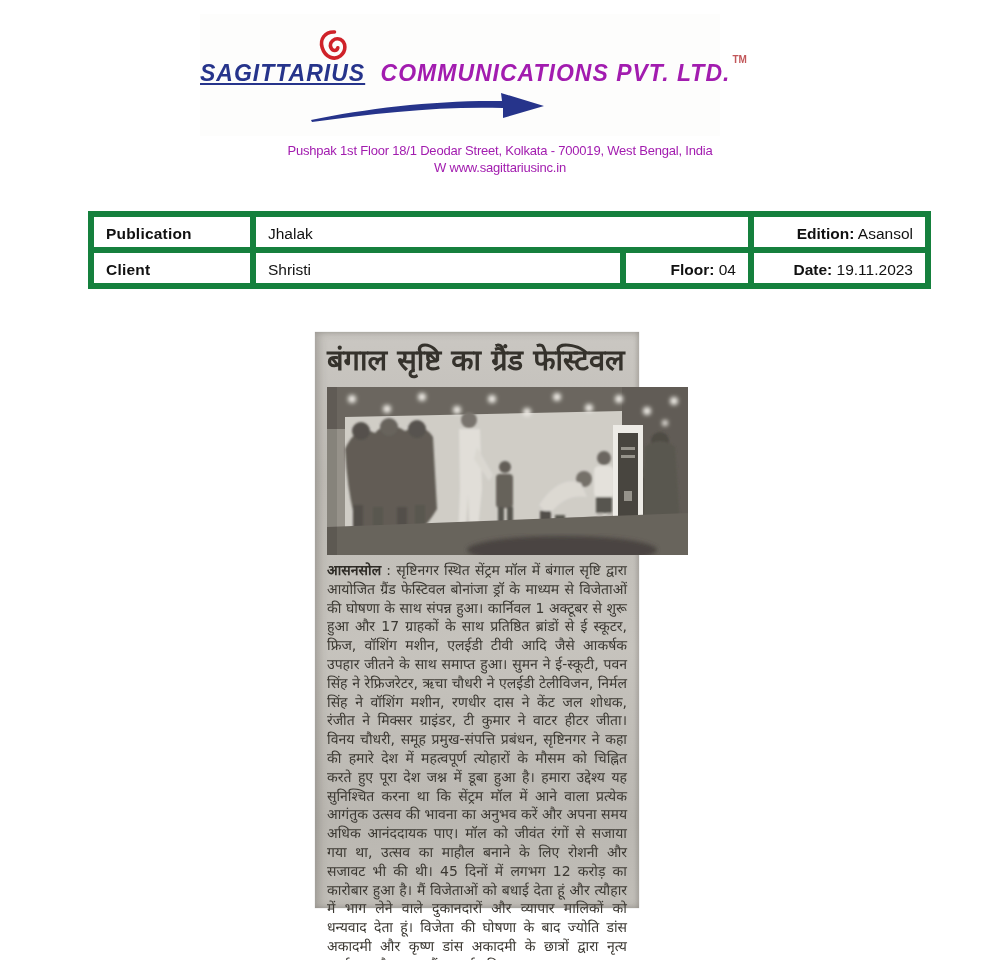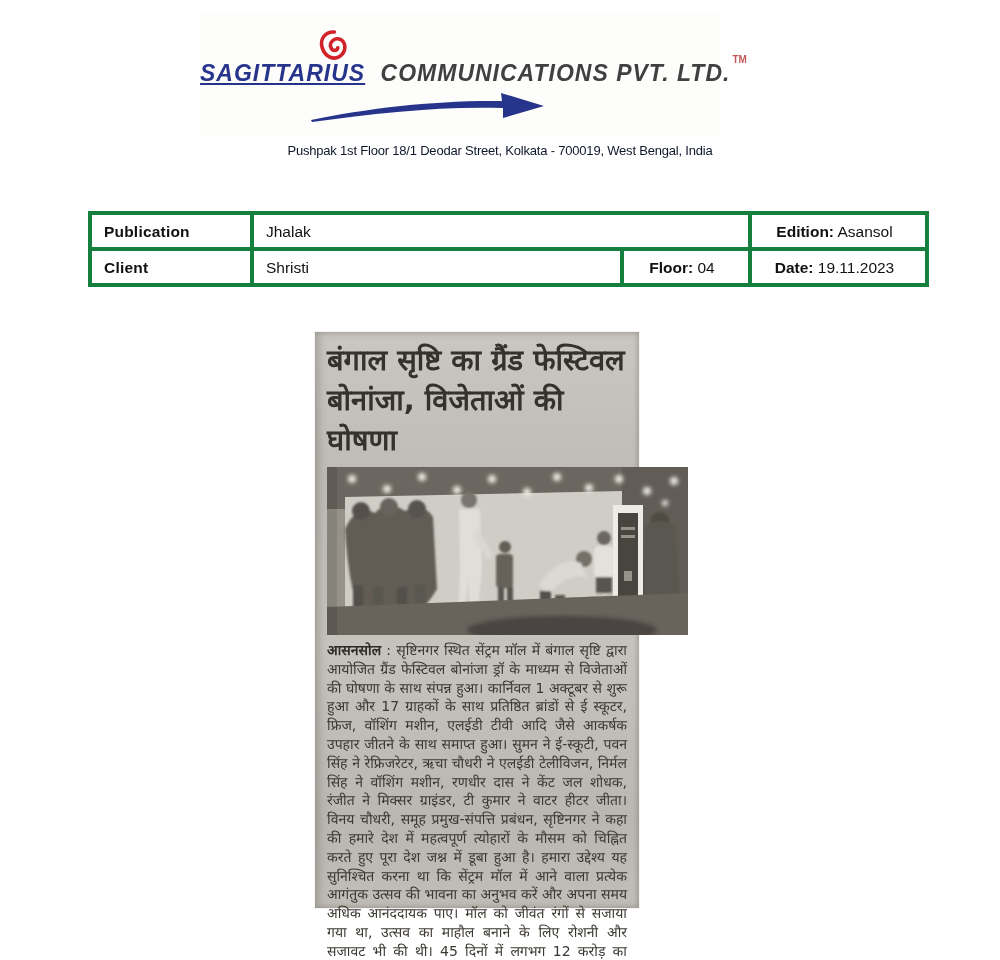--- a/index.html
+++ b/index.html
@@ -6,33 +6,33 @@
   .page{position:relative;width:1000px;height:960px;background:#ffffff;overflow:hidden;
         font-family:"Liberation Sans",sans-serif;color:#111;}
 
   
   .logo-box{position:absolute;left:200px;top:14px;width:520px;height:122px;background:#fdfdfc;}
   .spiral{position:absolute;left:118px;top:15px;width:32px;height:34px;}
   .brand-row{position:absolute;left:0;top:40px;width:100%;text-align:center;
              font-style:italic;font-weight:bold;letter-spacing:1px;white-space:nowrap;
              font-size:23px;padding-right:14px;box-sizing:border-box;}
   .brand-blue{color:#26348b;text-decoration:underline;}
-  .brand-red{color:#404040;margin-left:8px;}
+  .brand-red{color:#a21caf;margin-left:8px;}
   .brand-tm{font-size:10px;font-style:normal;vertical-align:18px;letter-spacing:0;color:#c2575a;margin-left:2px;}
   .arrow-swoosh{position:absolute;left:108px;top:74px;width:240px;height:40px;}
 
   .addr-block{position:absolute;left:0;top:142px;width:1000px;text-align:center;
-              font-size:13px;line-height:17px;color:#0f172a;letter-spacing:-0.2px;}
+              font-size:13px;line-height:17px;color:#a21caf;letter-spacing:-0.2px;}
 
   
   .info-table{position:absolute;left:88px;top:211px;width:837px;border-collapse:collapse;
               table-layout:fixed;font-size:15.5px;}
-  .info-table td{border:4px solid #15803d;vertical-align:top;padding:8px 10px 0 12px;height:36px;box-sizing:border-box;}
+  .info-table td{border:6px solid #15803d;vertical-align:top;padding:8px 10px 0 12px;height:36px;box-sizing:border-box;}
   .info-table .lbl{font-weight:bold;letter-spacing:0.2px;}
-  .info-table td.ctr{text-align:center;padding-left:4px;padding-right:12px;}
+  .info-table td.ctr{text-align:right;padding-left:4px;padding-right:12px;}
   .info-table .inline-lbl{font-weight:bold;}
 
   
   .clipping{position:absolute;left:315px;top:332px;width:324px;height:576px;box-sizing:border-box;
             padding:8px 12px 10px 12px;
             background:linear-gradient(180deg,#cac7c2 0%,#bfbcb6 25%,#c6c3bd 55%,#bab7b1 85%,#c1beb8 100%);
             box-shadow:inset 4px 0 8px rgba(60,55,48,.25), inset -2px 0 4px rgba(60,55,48,.18), 0 0 1px rgba(0,0,0,.25);}
   .headline{font-weight:bold;font-size:29px;line-height:40px;color:#35322c;
             font-family:"DejaVu Sans","Liberation Sans",sans-serif;letter-spacing:0;}
   .photo-frame{margin-top:7px;width:361px;height:168px;display:block;}
@@ -53,20 +53,21 @@
       <span class="brand-blue">SAGITTARIUS</span>
       <span class="brand-red">COMMUNICATIONS PVT. LTD.</span><sup class="brand-tm">TM</sup>
     </div>
     <svg class="arrow-swoosh" viewBox="0 0 240 40" aria-hidden="true">
       <path d="M3 32 C60 20 130 12 194 13 L193 5 L236 18 L195 30 L195 20 C134 18 68 25 4 34 Z" fill="#26348b"></path>
     </svg>
   </div>
 
   <div class="addr-block">
     <div>Pushpak 1st Floor 18/1 Deodar Street, Kolkata - 700019, West Bengal, India</div>
+    <div>W www.sagittariusinc.in</div>
   </div>
 
   <table class="info-table">
     <colgroup>
         <col style="width:162px">
         <col style="width:370px">
         <col style="width:128px">
         <col style="width:177px">
       </colgroup>
     <tbody>
@@ -89,21 +90,20 @@
         <span class="inline-lbl">Date:</span>
         <span>19.11.2023</span>
       </td>
     </tr>
   </tbody>
     </table>
 
   <div class="clipping">
     <div class="headline">
       <div>बंगाल सृष्टि का ग्रैंड फेस्टिवल</div>
-      <div>बोनांजा, विजेताओं की घोषणा</div>
     </div>
 
     <svg class="photo-frame" viewBox="0 0 361 168" aria-hidden="true">
       <defs>
         <filter id="soft">
             <feGaussianBlur stdDeviation="1.1"></feGaussianBlur>
           </filter>
         <filter id="soft2">
             <feGaussianBlur stdDeviation="2.2"></feGaussianBlur>
           </filter>

